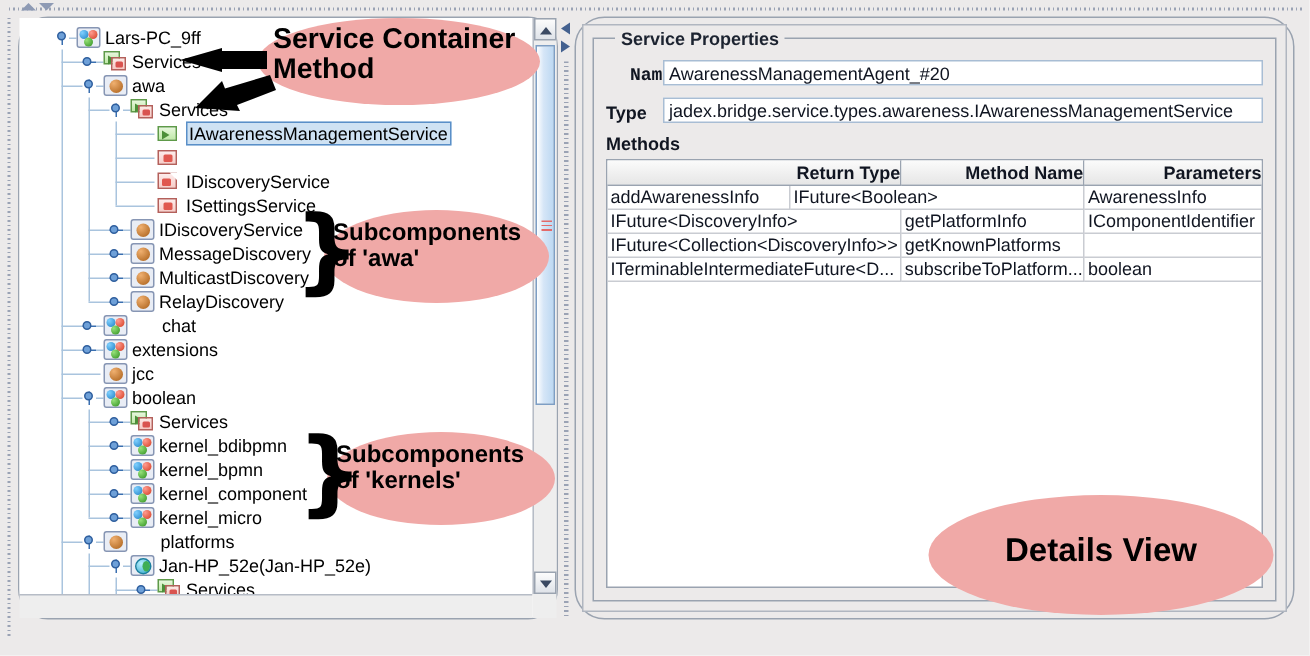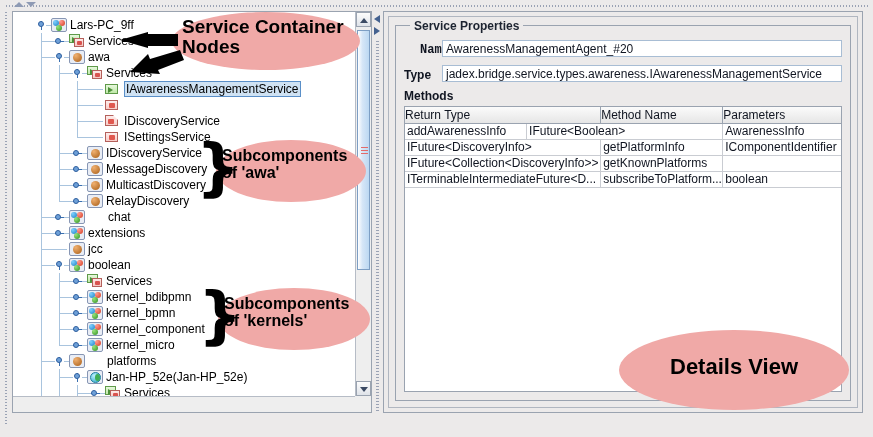--- a/index.html
+++ b/index.html
@@ -25,21 +25,21 @@
 
   .dock-handle-left{
     position:absolute;left:1px;top:12px;width:9px;height:412px;
     background:
       repeating-linear-gradient(to bottom,#9aa2b4 0 1px,transparent 1px 3px)
       4px 0/2px 100% no-repeat;
     background-color:#eceaea;
   }
 
   
-  .pane{position:absolute;background:#eceaea;}
+  .pane{position:absolute;background:#eceaea;border-radius:20px;}
 
   
   #left-pane{left:12px;top:11px;width:360px;height:402px;
     border:1px solid #9aa3b0;background:#ffffff;box-sizing:border-box;}
   #tree-viewport{position:absolute;left:0;top:0;right:16px;bottom:16px;overflow:hidden;background:#fff;}
   #tree{position:absolute;left:0;top:0;width:700px;}
 
   
   .row{position:relative;height:16px;line-height:16px;white-space:nowrap;}
   .row .lbl{position:absolute;top:0;font-size:12px;color:#000;}
@@ -141,21 +141,21 @@
 
   .field-label{position:absolute;font-weight:bold;font-size:12px;color:#101521;}
   .field-box{position:absolute;height:17px;line-height:17px;background:#ffffff;
      border:1px solid #a8bdd4;box-sizing:border-box;padding-left:3px;font-size:12px;color:#101521;
      overflow:hidden;white-space:nowrap;}
 
   
   #methods-table{position:absolute;background:#ffffff;border:1px solid #9aa3b0;box-sizing:border-box;}
   .thead{display:flex;height:17px;}
   .th{background:linear-gradient(#fbfbfb,#e6e6e6);border-right:1px solid #9aa3b0;border-bottom:1px solid #9aa3b0;
-     box-sizing:border-box;text-align:left;line-height:16px;font-size:12px;color:#101521;overflow:hidden;white-space:nowrap;}
+     box-sizing:border-box;text-align:right;line-height:16px;font-size:12px;color:#101521;overflow:hidden;white-space:nowrap;font-weight:bold;}
   .th:last-child{border-right:none;}
   .trow{display:flex;height:16px;}
   .td{border-right:1px solid #c9ccd2;border-bottom:1px solid #c9ccd2;box-sizing:border-box;
      line-height:15px;padding-left:2px;font-size:12px;color:#101521;overflow:hidden;white-space:nowrap;}
   .td:last-child{border-right:none;}
 
   
   .anno-ellipse{position:absolute;border-radius:50%;background:#f0a9a7;}
   .anno-text{position:absolute;color:#000;font-weight:bold;line-height:1.04;
      font-family:"Liberation Sans","DejaVu Sans",sans-serif;}
@@ -572,21 +572,21 @@
               </div>
             </div>
         </div>
       </div>
     </div>
   </div>
 
   <div class="anno-ellipse" style="left:172px;top:12px;width:188px;height:58px;"></div>
   <div class="anno-text" style="left:182px;top:17px;width:180px;font-size:19px;">
       <div>Service Container</div>
-      <div>Nodes</div>
+      <div>Method</div>
     </div>
   <svg class="arrow-blk" style="left:118px;top:32px;" width="62" height="16">
     <path d="M60,2 L60,14 L30,14 L30,16 L2,8 L30,0 L30,2 Z" fill="#000"></path>
   </svg>
   <svg class="arrow-blk" style="left:122px;top:48px;" width="62" height="26">
     <path d="M58,2 L62,12 L36,22 L38,26 L8,24 L26,6 L28,11 Z" fill="#000"></path>
   </svg>
 
   <div class="anno-ellipse" style="left:216px;top:140px;width:150px;height:62px;"></div>
   <div class="brace" style="left:196px;top:136px;font-size:62px;">}</div>

